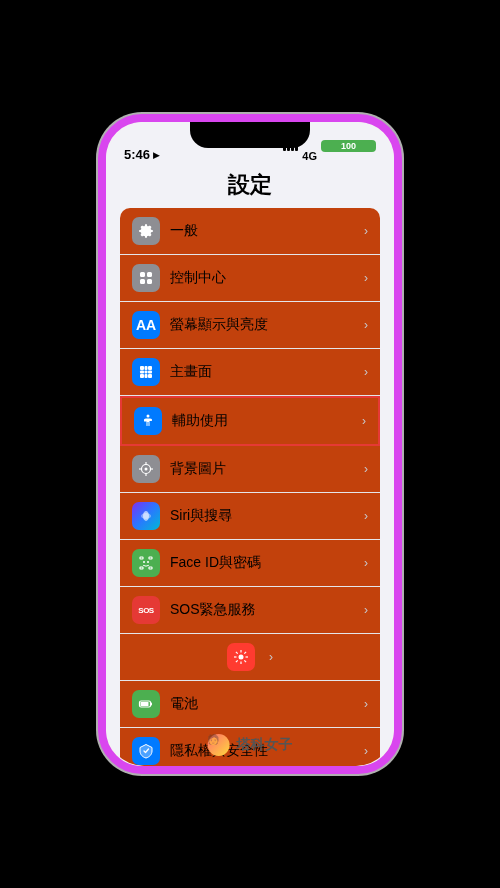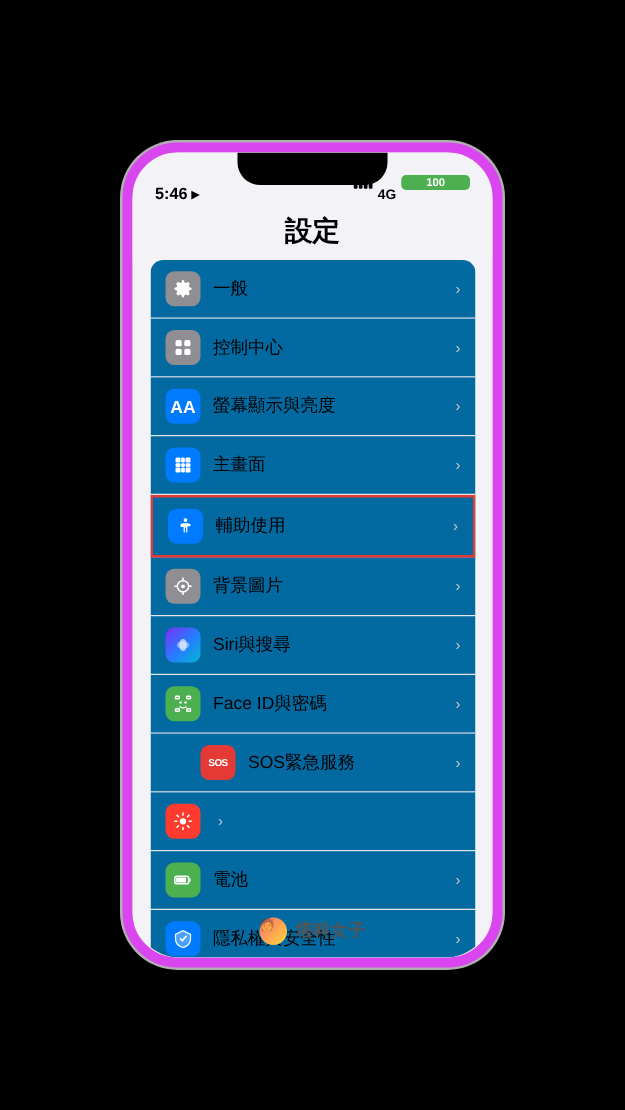--- a/index.html
+++ b/index.html
@@ -110,22 +110,23 @@
       border-radius: 10px;
       margin-bottom: 12px;
       overflow: hidden;
     }
     .settings-item {
       display: flex;
       align-items: center;
       padding: 9px 12px;
       border-bottom: 0.5px solid #e5e5ea;
       position: relative;
-      background: #0369a1;
+      background: #c2410c;
       cursor: pointer;
+      justify-content: center;
     }
     .settings-item:last-child {
       border-bottom: none;
     }
     .settings-item.highlighted {
       border: 2.5px solid #e53935;
       border-radius: 8px;
       margin: 0;
       z-index: 2;
     }
@@ -314,21 +315,21 @@
                 <circle cx="6" cy="7" r="1" fill="white"></circle>
                 <circle cx="10" cy="7" r="1" fill="white"></circle>
                 <path d="M5.5 10.5 Q8 12 10.5 10.5" stroke="white" stroke-width="1" fill="none" stroke-linecap="round"></path>
               </svg>
           </div>
           <span class="item-label">Face ID與密碼</span>
           <span class="chevron">›</span>
         </div>
 
         <div class="settings-item">
-          <div class="item-icon" style="background:#e53935;margin-left:28px;">
+          <div class="item-icon" style="background:#e53935;">
             <span style="font-size:8px;font-weight:700;color:#fff;letter-spacing:-0.5px;">SOS</span>
           </div>
           <span class="item-label">SOS緊急服務</span>
           <span class="chevron">›</span>
         </div>
 
         <div class="settings-item">
           <div class="item-icon" style="background:#ff3b30;">
             <svg width="16" height="16" viewBox="0 0 16 16" fill="white">
                 <circle cx="8" cy="8" r="2.5"></circle>

